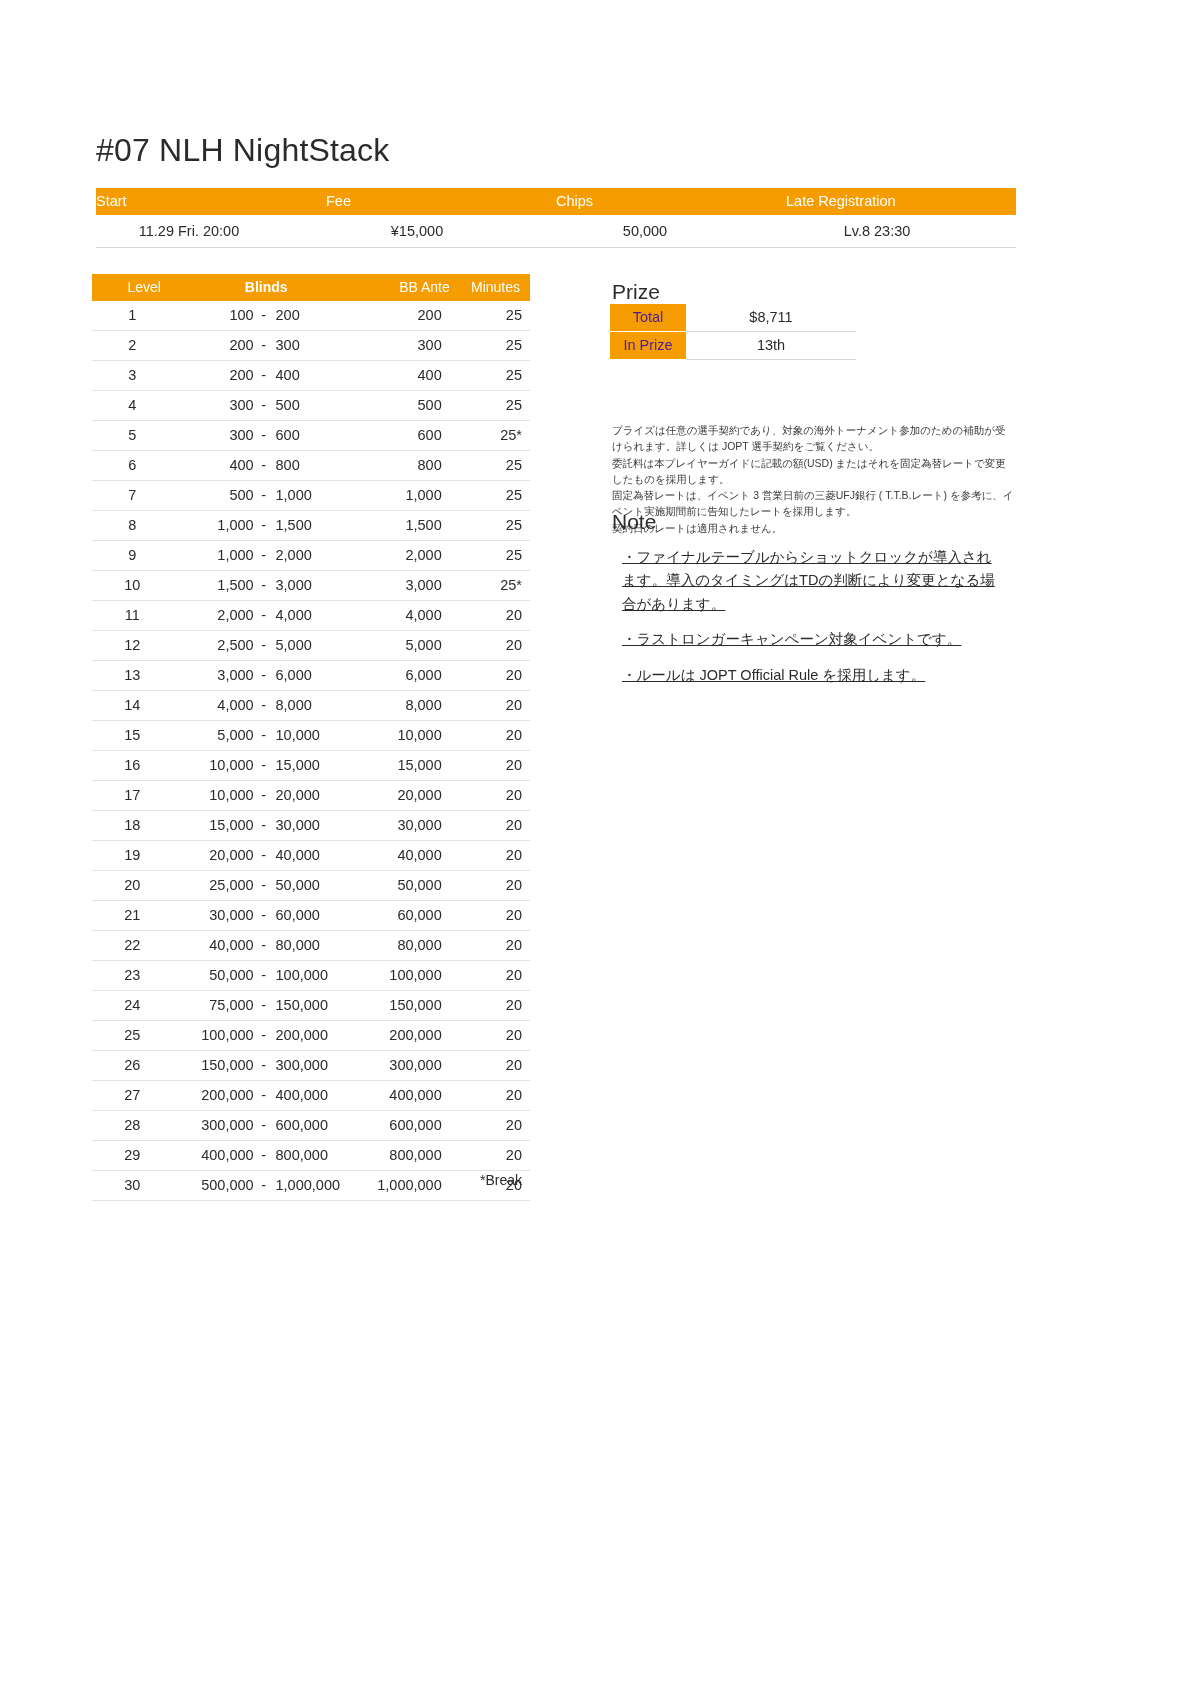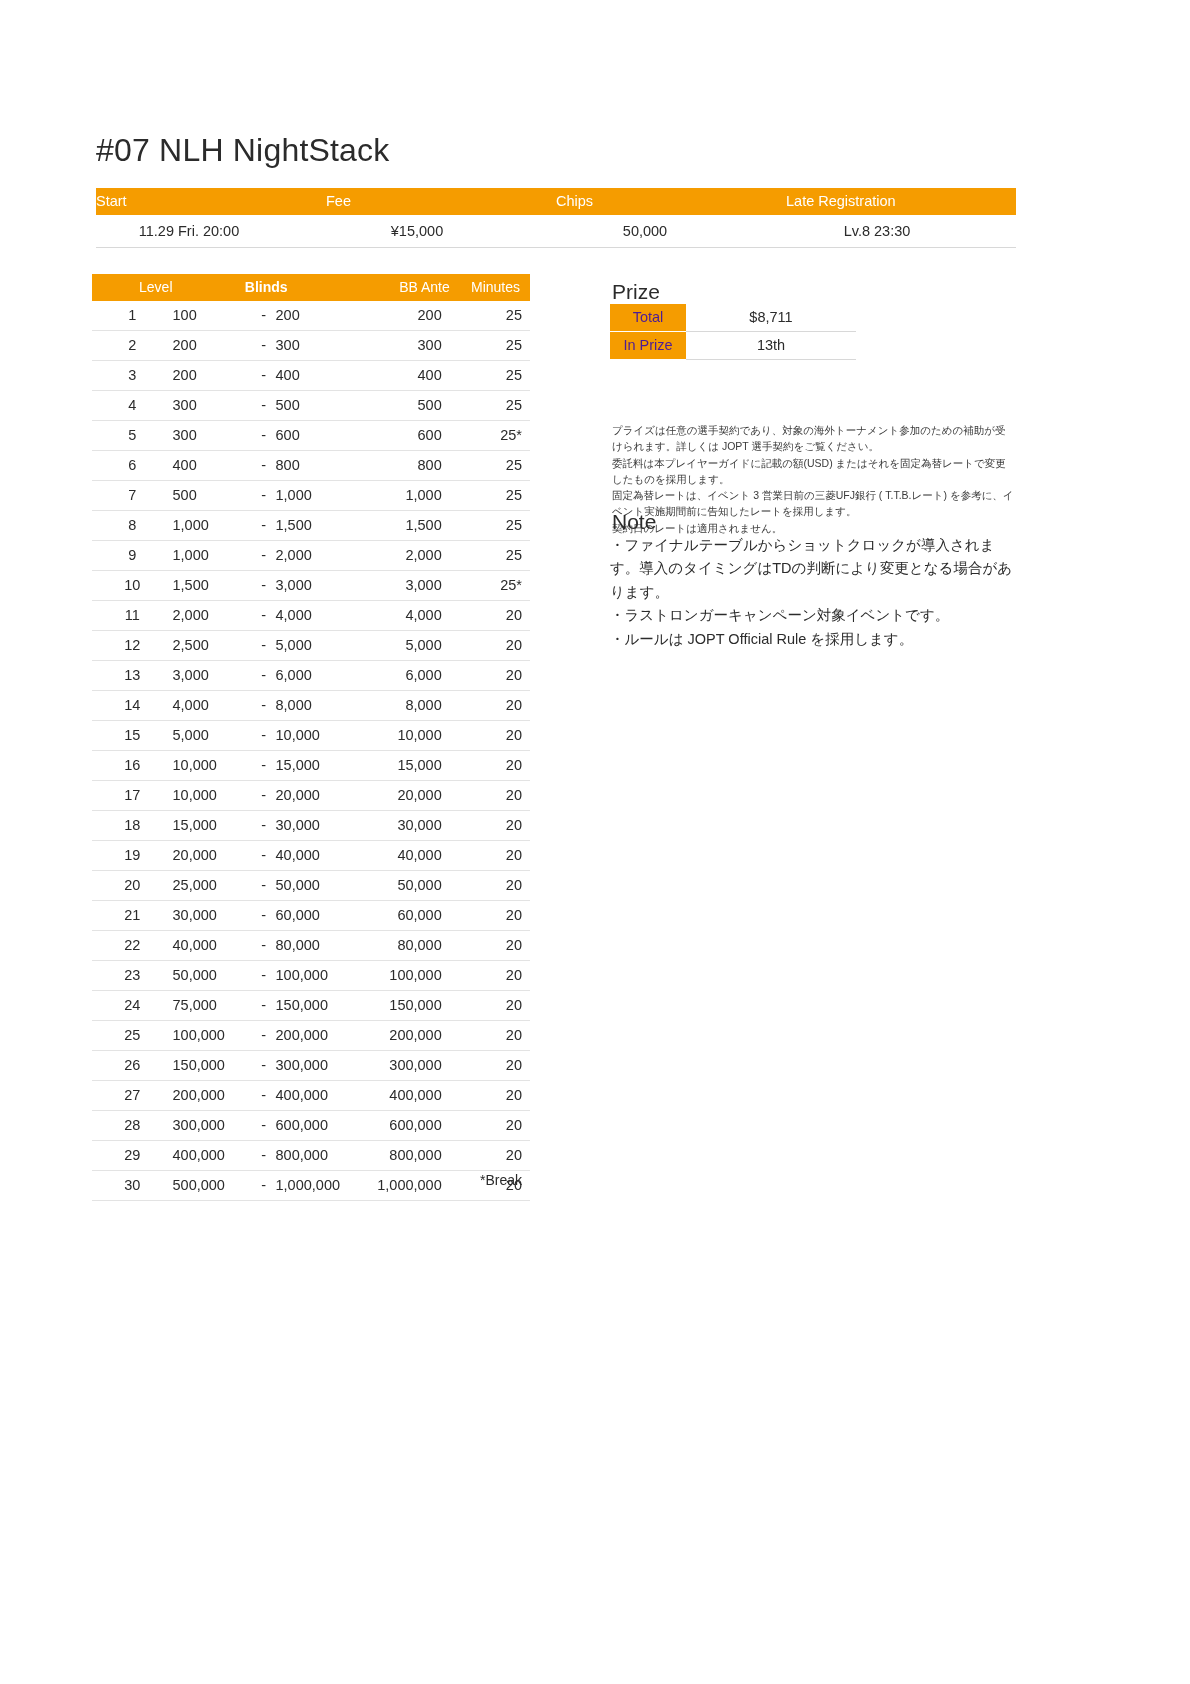--- a/index.html
+++ b/index.html
@@ -76,34 +76,34 @@
     width: 438px;
     border-collapse: collapse;
   }
   .blinds th {
     background: #f59c00;
     color: #ffffff;
     font-weight: 400;
     font-size: 14px;
     padding: 5px 0 6px 0;
   }
-  .blinds th.h-level { text-align: right;  padding-left: 24px; width: 70px; margin-left: 16px;}
+  .blinds th.h-level { text-align: center;  padding-left: 24px; width: 70px; margin-left: 16px;}
   .blinds th.h-blinds { text-align: center; width: 200px; font-weight: bold;}
   .blinds th.h-ante  { text-align: right; padding-right: 8px; width: 92px;}
   .blinds th.h-min   { text-align: right; padding-right: 10px; width: 70px;}
 
   .blinds td {
     font-size: 14.5px;
     color: #2b2b2b;
     border-bottom: 1px solid #e3e3e3;
     padding: 5px 0 6px 0;
     height: 18px;
   }
   .blinds td.c-level { text-align: center; width: 64px;}
-  .blinds td.c-sb    { text-align: left; width: 98px; padding-right: 4px;}
+  .blinds td.c-sb    { text-align: right; width: 98px; padding-right: 4px;}
   .blinds td.c-dash  { text-align: center; width: 16px; color: #2b2b2b;}
   .blinds td.c-bb    { text-align: left;  width: 96px; padding-left: 6px;}
   .blinds td.c-ante  { text-align: right; width: 92px; padding-right: 16px;}
   .blinds td.c-min   { text-align: right; width: 62px; padding-right: 8px;}
 
   .break-note {
     position: absolute;
     left: 92px;
     top: 1172px;
     width: 438px;
@@ -165,21 +165,21 @@
   }
   .note-body {
     position: absolute;
     left: 610px;
     top: 534px;
     width: 404px;
     font-size: 14.5px;
     line-height: 1.62;
     color: #2b2b2b;
   }
-  .note-body p { margin: 0; }
+  .note-body p { margin: 12px; text-decoration: underline; }
 </style>
 </head>
 <body>
 
 <div class="page">
 
   <div class="title">#07 NLH NightStack</div>
 
   <div class="info-header">
     <div class="cell">Start</div>

